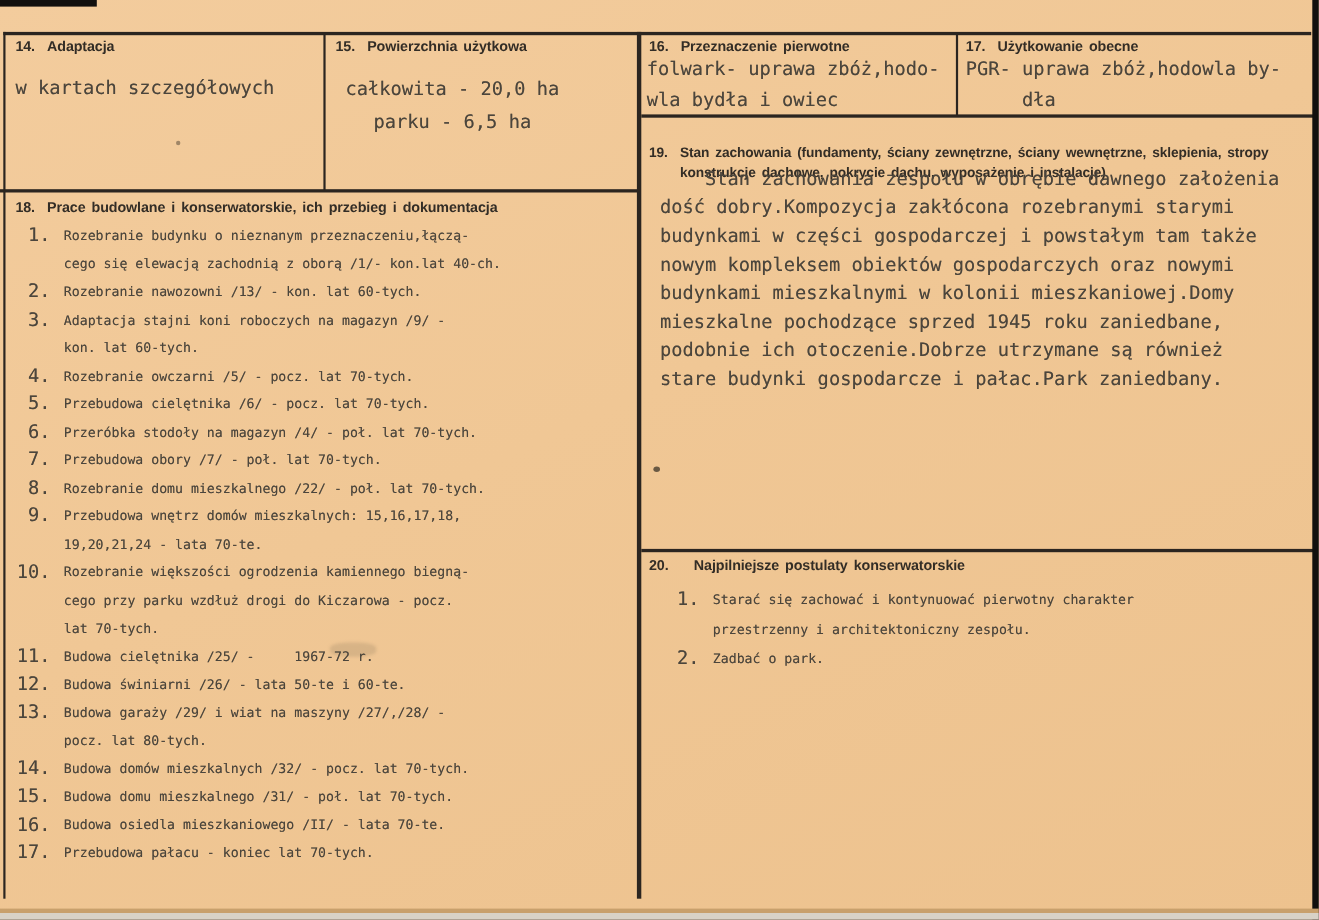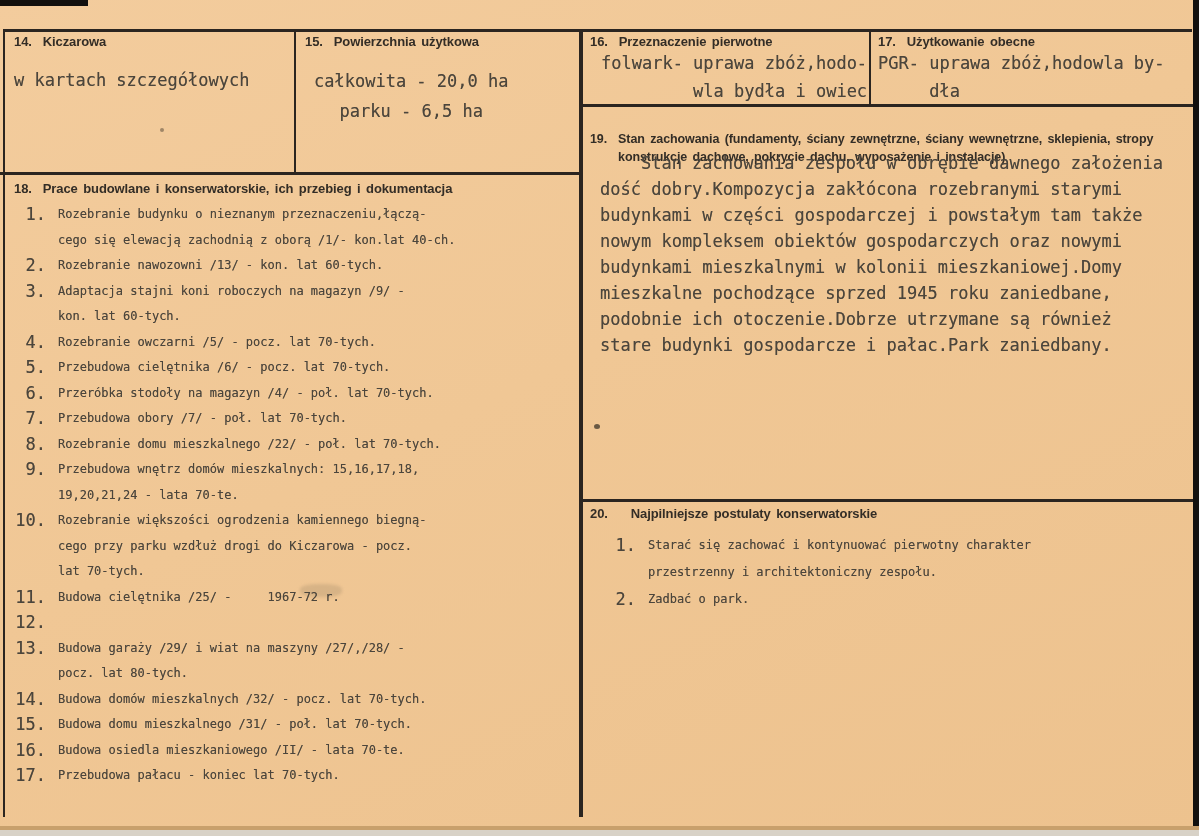--- a/index.html
+++ b/index.html
@@ -72,36 +72,36 @@
   <div class="rule" style="left:3px;top:29px;width:2px;height:788px;"></div>
   <div class="rule" style="left:294px;top:31px;width:2px;height:142px;"></div>
   <div class="rule" style="left:0;top:172px;width:582px;height:3px;"></div>
   <div class="rule" style="left:579px;top:29px;width:4px;height:788px;"></div>
   <div class="rule" style="left:869px;top:31px;width:2px;height:75px;"></div>
   <div class="rule" style="left:583px;top:104px;width:612px;height:3px;"></div>
   <div class="rule" style="left:583px;top:499px;width:612px;height:3px;"></div>
 
   <div class="cell-label" style="left:14px;top:34px;">
     <span class="num">14.</span>
-    <span class="lbl">Kiczarowa</span>
+    <span class="lbl">Adaptacja</span>
   </div>
   <div class="typed" style="left:14px;top:70px;">w kartach szczegółowych</div>
 
   <div class="cell-label" style="left:305px;top:34px;">
     <span class="num">15.</span>
     <span class="lbl">Powierzchnia użytkowa</span>
   </div>
   <div class="typed lh30" style="left:314px;top:66px;text-align:center;">całkowita - 20,0 ha
 parku - 6,5 ha</div>
 
   <div class="cell-label" style="left:590px;top:34px;">
     <span class="num">16.</span>
     <span class="lbl">Przeznaczenie pierwotne</span>
   </div>
-  <div class="typed lh28" style="left:601px;top:49px;text-align:right;">folwark- uprawa zbóż,hodo-
+  <div class="typed lh28" style="left:588px;top:49px;">folwark- uprawa zbóż,hodo-
 wla bydła i owiec</div>
 
   <div class="cell-label" style="left:878px;top:34px;">
     <span class="num">17.</span>
     <span class="lbl">Użytkowanie obecne</span>
   </div>
   <div class="typed lh28" style="left:878px;top:49px;">PGR- uprawa zbóż,hodowla by-
      dła</div>
 
   <div class="cell-label" style="left:14px;top:181px;">
@@ -153,20 +153,21 @@
         <span class="t-text">Rozebranie większości ogrodzenia kamiennego biegną-
 cego przy parku wzdłuż drogi do Kiczarowa - pocz.
 lat 70-tych.</span>
       </div>
     <div class="t-item">
         <span class="t-num">11.</span>
         <span class="t-text">Budowa cielętnika /25/ -     1967-72 r.</span>
       </div>
     <div class="t-item">
         <span class="t-num">12.</span>
+        <span class="t-text">Budowa świniarni /26/ - lata 50-te i 60-te.</span>
       </div>
     <div class="t-item">
         <span class="t-num">13.</span>
         <span class="t-text">Budowa garaży /29/ i wiat na maszyny /27/,/28/ -
 pocz. lat 80-tych.</span>
       </div>
     <div class="t-item">
         <span class="t-num">14.</span>
         <span class="t-text">Budowa domów mieszkalnych /32/ - pocz. lat 70-tych.</span>
       </div>

